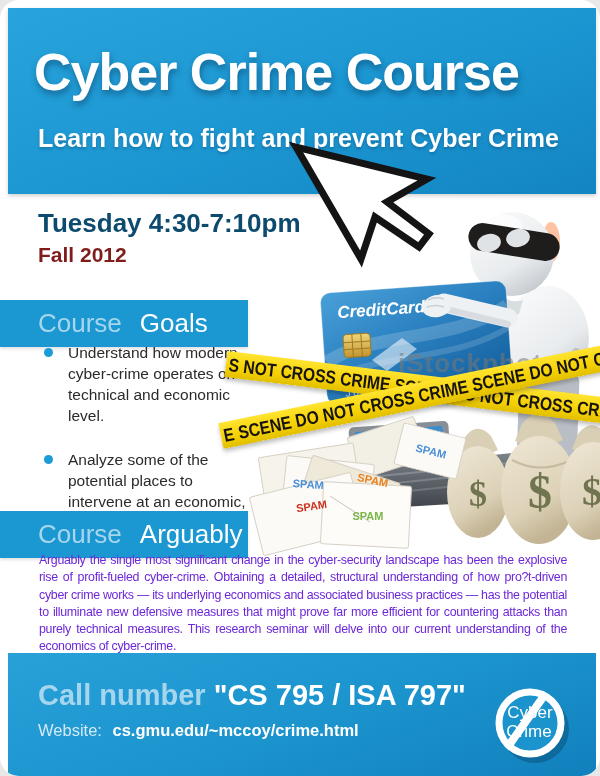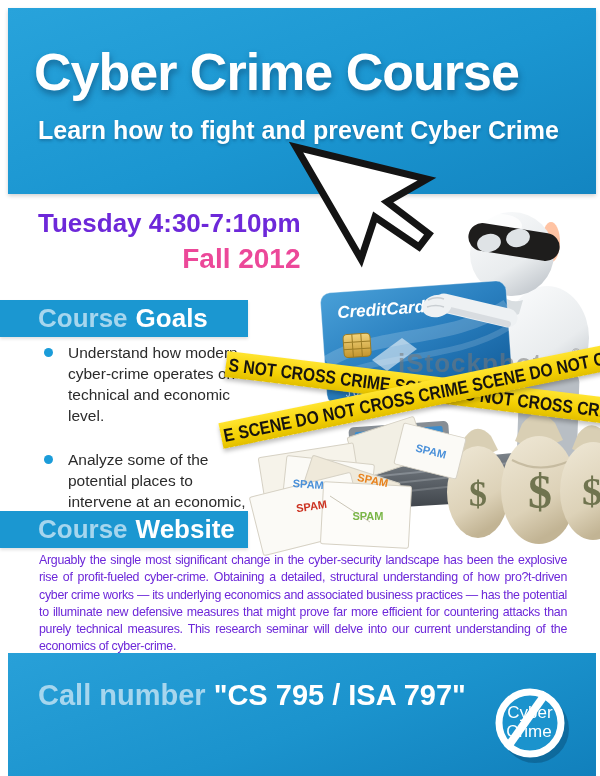--- a/index.html
+++ b/index.html
@@ -1,37 +1,37 @@
 <!DOCTYPE html>
 <html><head>
 <meta charset="utf-8">
 <style>
   html,body{margin:0;padding:0;}
   body{font-family:"Liberation Sans",sans-serif;background:#e8e8e8;}
-  .page{position:relative;width:600px;height:776px;background:#ffffff;overflow:hidden;margin:0 auto;}
+  .page{position:relative;width:600px;height:776px;background:#ffffff;overflow:hidden;margin:0 auto;border-radius:19px;}
 
   
   .top-band{position:absolute;left:8px;top:8px;width:588px;height:186px;
     background:linear-gradient(160deg,#28a3db 0%,#1b96d1 55%,#1385c1 100%);
     box-shadow:0 2px 4px rgba(0,0,0,.18);}
   .title{position:absolute;left:26px;top:34px;width:545px;font-size:52px;font-weight:700;
     color:#fff;letter-spacing:-1px;text-shadow:1px 4px 6px rgba(8,56,94,.5);white-space:nowrap;}
-  .subtitle{position:absolute;left:30px;top:108px;font-size:25px;font-weight:700;color:#fff;
+  .subtitle{position:absolute;left:30px;top:116px;font-size:25px;font-weight:700;color:#fff;
     text-shadow:0 2px 3px rgba(8,56,94,.35);white-space:nowrap;}
 
   
   .meeting{position:absolute;left:38px;top:205px;}
   .m-label{font-size:16px;color:#1b9cd9;}
-  .m-time{font-size:26px;font-weight:700;color:#6d28d9;margin-top:3px;white-space:nowrap;}
-  .m-term{font-size:28px;font-weight:700;color:#ec4899;margin-top:4px;text-align:right;}
-
-  
-  .bar{position:absolute;left:0;width:248px;height:37px;background:#1b97d1;
+  .m-time{font-size:26px;font-weight:700;color:#0c4a6e;margin-top:3px;white-space:nowrap;}
+  .m-term{font-size:21px;font-weight:700;color:#7f1d1d;margin-top:4px;}
+
+  
+  .bar{position:absolute;left:0;width:248px;height:47px;background:#1b97d1;
     display:flex;align-items:center;padding-left:38px;box-sizing:border-box;
-    font-size:26px;font-weight:700;white-space:nowrap;box-shadow:0 2px 3px rgba(0,0,0,.12);}
+    font-size:26px;font-weight:400;white-space:nowrap;box-shadow:0 2px 3px rgba(0,0,0,.12);gap:10px;}
   .bar .lt{color:#a6d6ee;margin-right:8px;}
   .bar .wt{color:#ffffff;}
   .bar-goals{top:300px;}
   .bar-abstract{top:511px;}
 
   
   .bullets{position:absolute;left:42px;top:342px;width:216px;}
   .bullet{position:relative;padding-left:26px;margin-bottom:23px;
     font-size:15.5px;line-height:21px;color:#2b2b2b;}
   .bullet .dot{position:absolute;left:2px;top:6px;width:9px;height:9px;border-radius:50%;
@@ -88,21 +88,21 @@
       <span>Understand how modern cyber-crime operates on a technical and economic level.</span>
     </div>
     <div class="bullet">
       <span class="dot"></span>
       <span>Analyze some of the potential places to intervene at an economic, technical and policy level.</span>
     </div>
   </div>
 
   <div class="bar bar-abstract">
     <span class="lt">Course</span>
-    <span class="wt">Website</span>
+    <span class="wt">Arguably</span>
   </div>
   <div class="abstract-p">Arguably the single most significant change in the cyber-security landscape has been the explosive rise of profit-fueled cyber-crime. Obtaining a detailed, structural understanding of how pro?t-driven cyber crime works — its underlying economics and associated business practices — has the potential to illuminate new defensive measures that might prove far more efficient for countering attacks than purely technical measures. This research seminar will delve into our current understanding of the economics of cyber-crime.</div>
 
   <svg class="art" viewBox="0 0 600 776" xmlns="http://www.w3.org/2000/svg">
     <defs>
       <linearGradient id="gHead" x1="0" y1="0" x2="0.6" y2="1">
         <stop offset="0" stop-color="#fbfcfd"></stop>
           <stop offset="0.7" stop-color="#e9ecee"></stop>
           <stop offset="1" stop-color="#c8cdd2"></stop>
       </linearGradient>
@@ -218,20 +218,24 @@
   </div>
   <div class="tape tape2">
     <span>E SCENE DO NOT CROSS CRIME SCENE DO NOT CRO</span>
   </div>
 
   <div class="footer">
     <div class="call-line">
       <span class="lt">Call number</span>
       <span class="wt">"CS 795 / ISA 797"</span>
     </div>
+    <div class="site-line">
+      <span class="lbl">Website:</span>
+      <span class="url">cs.gmu.edu/~mccoy/crime.html</span>
+    </div>
     <svg class="logo-svg" width="84" height="92" viewBox="0 0 84 92" xmlns="http://www.w3.org/2000/svg">
       <circle cx="45" cy="50" r="34" fill="rgba(0,35,65,0.28)"></circle>
       <circle cx="40" cy="44" r="34" fill="#1b93cd"></circle>
       <text x="40" y="39" text-anchor="middle" font-family="'Liberation Sans',sans-serif" font-size="17" fill="#ffffff">Cyber</text>
       <text x="39" y="58" text-anchor="middle" font-family="'Liberation Sans',sans-serif" font-size="17" fill="#ffffff">Crime</text>
       <line x1="56" y1="14" x2="17" y2="69" stroke="#ffffff" stroke-width="8"></line>
       <circle cx="40" cy="44" r="31" fill="none" stroke="#ffffff" stroke-width="7"></circle>
     </svg>
   </div>
 

